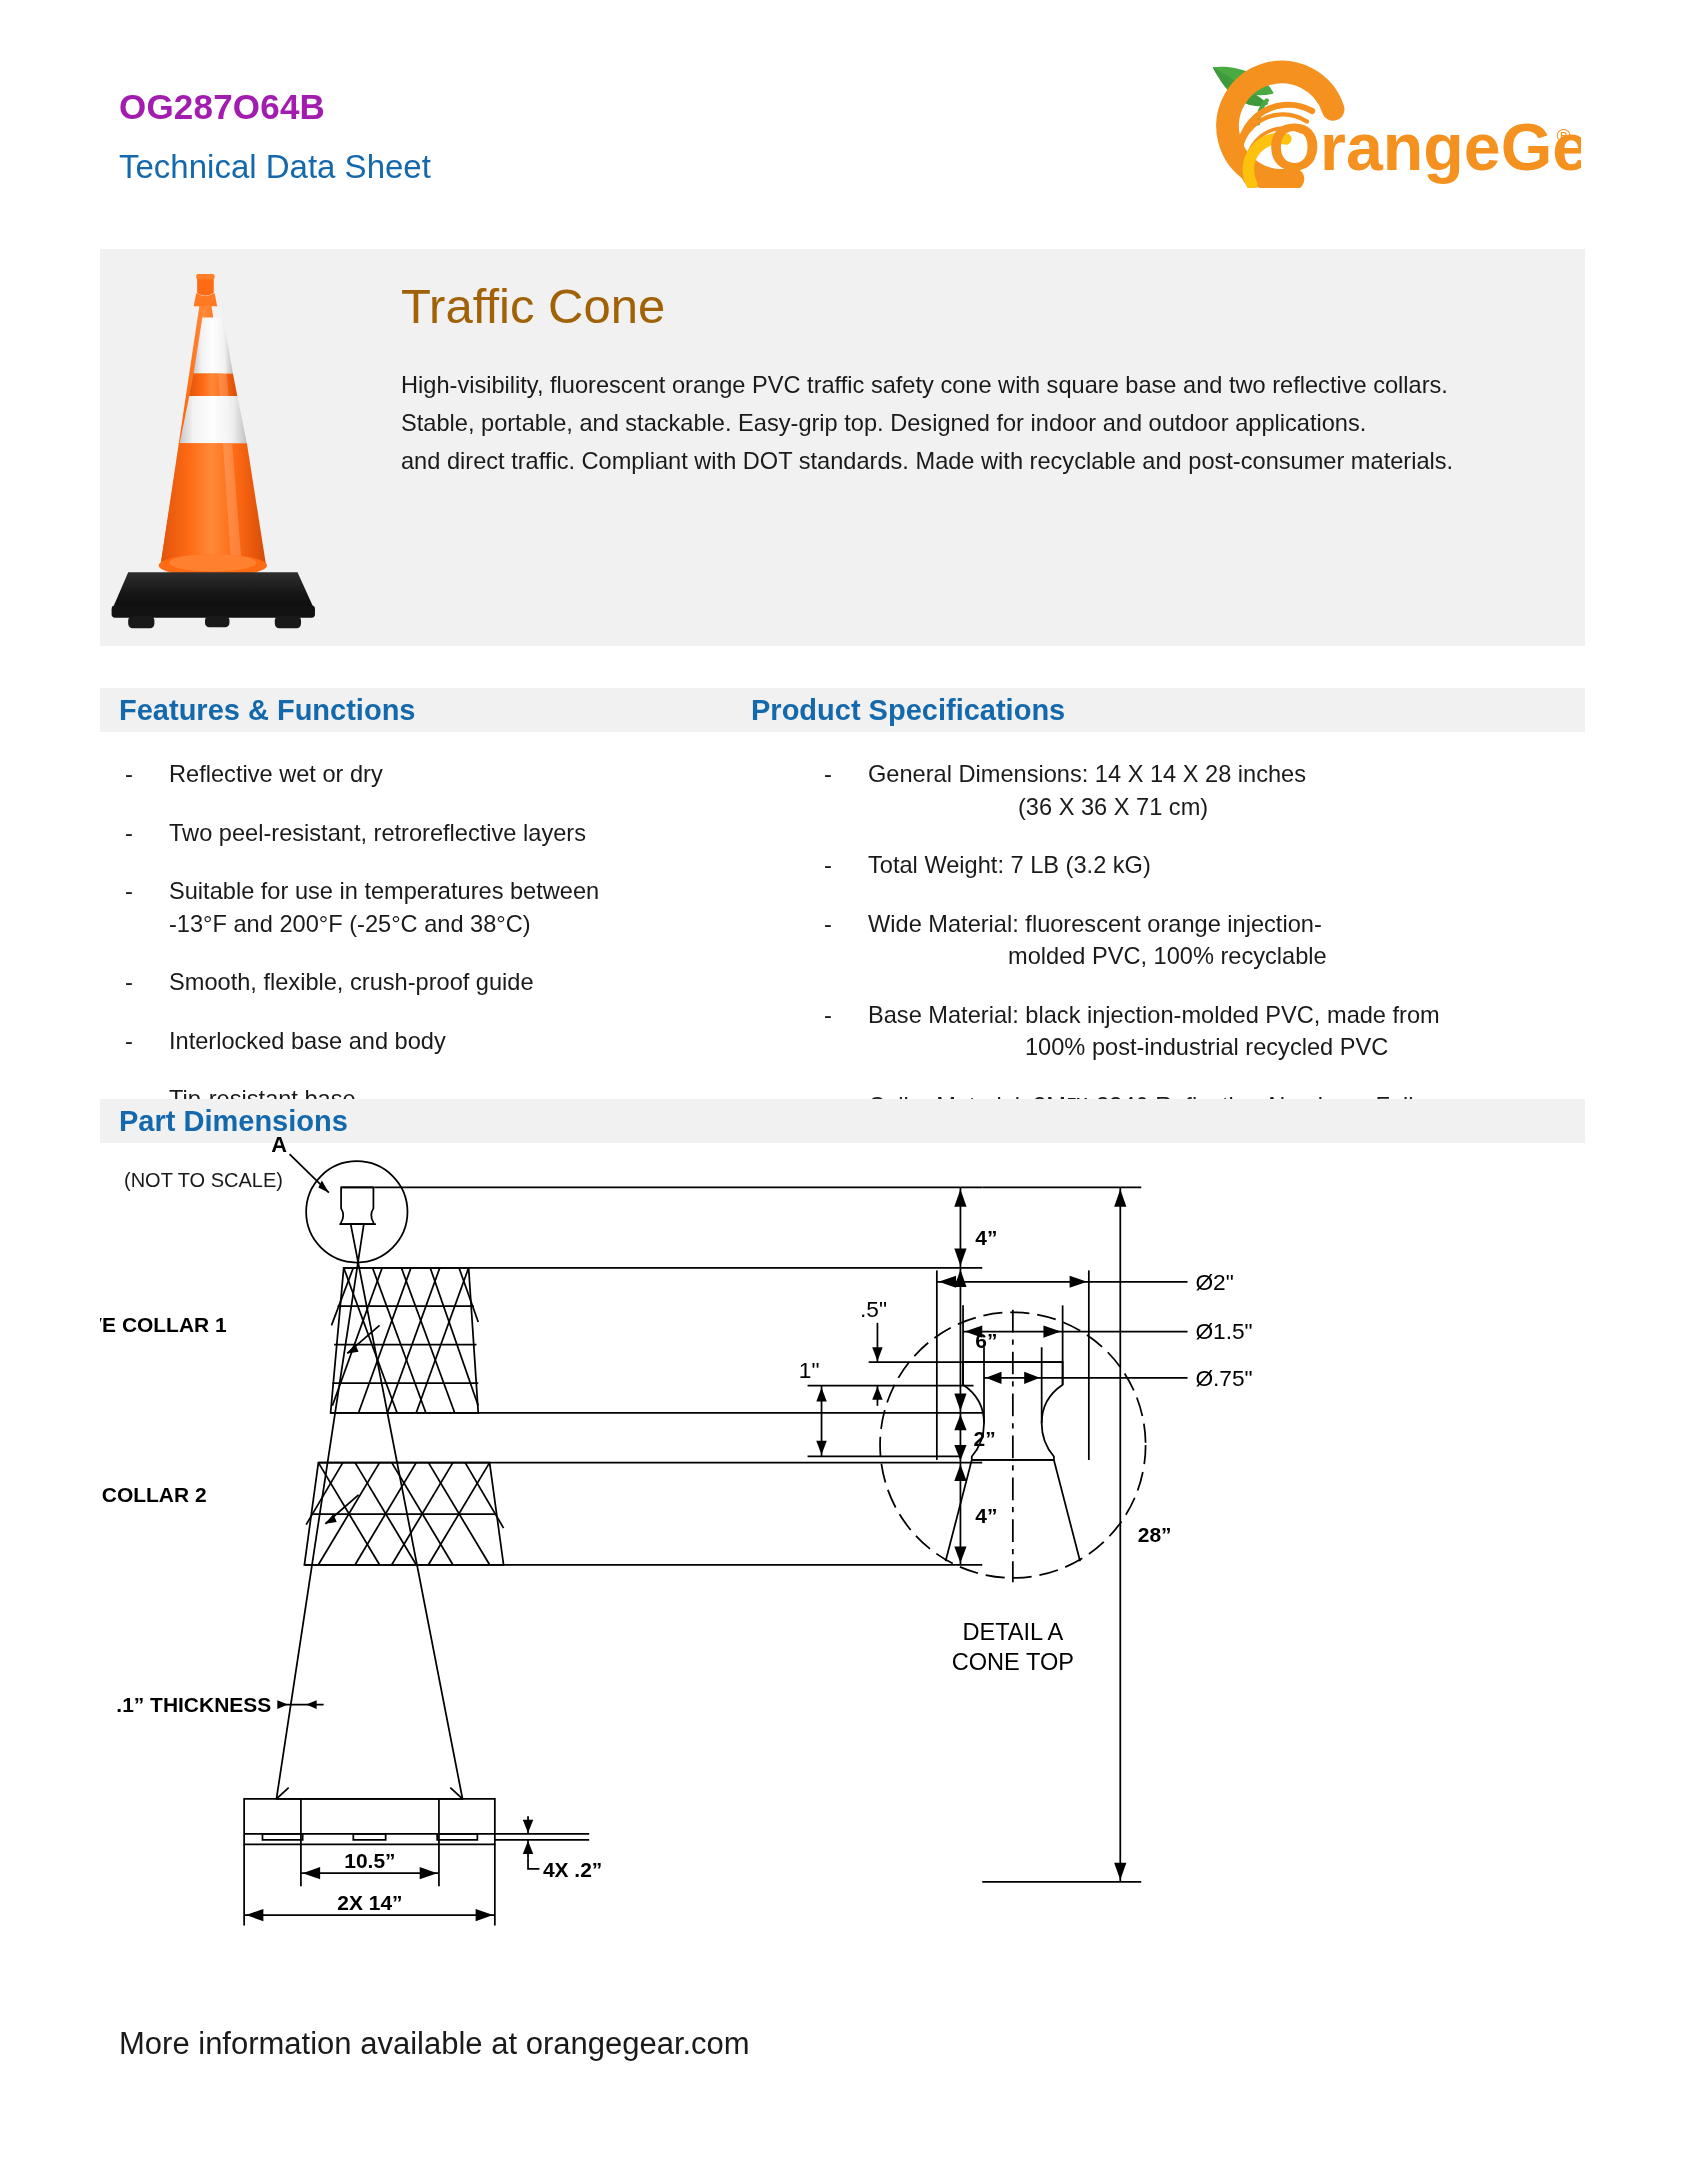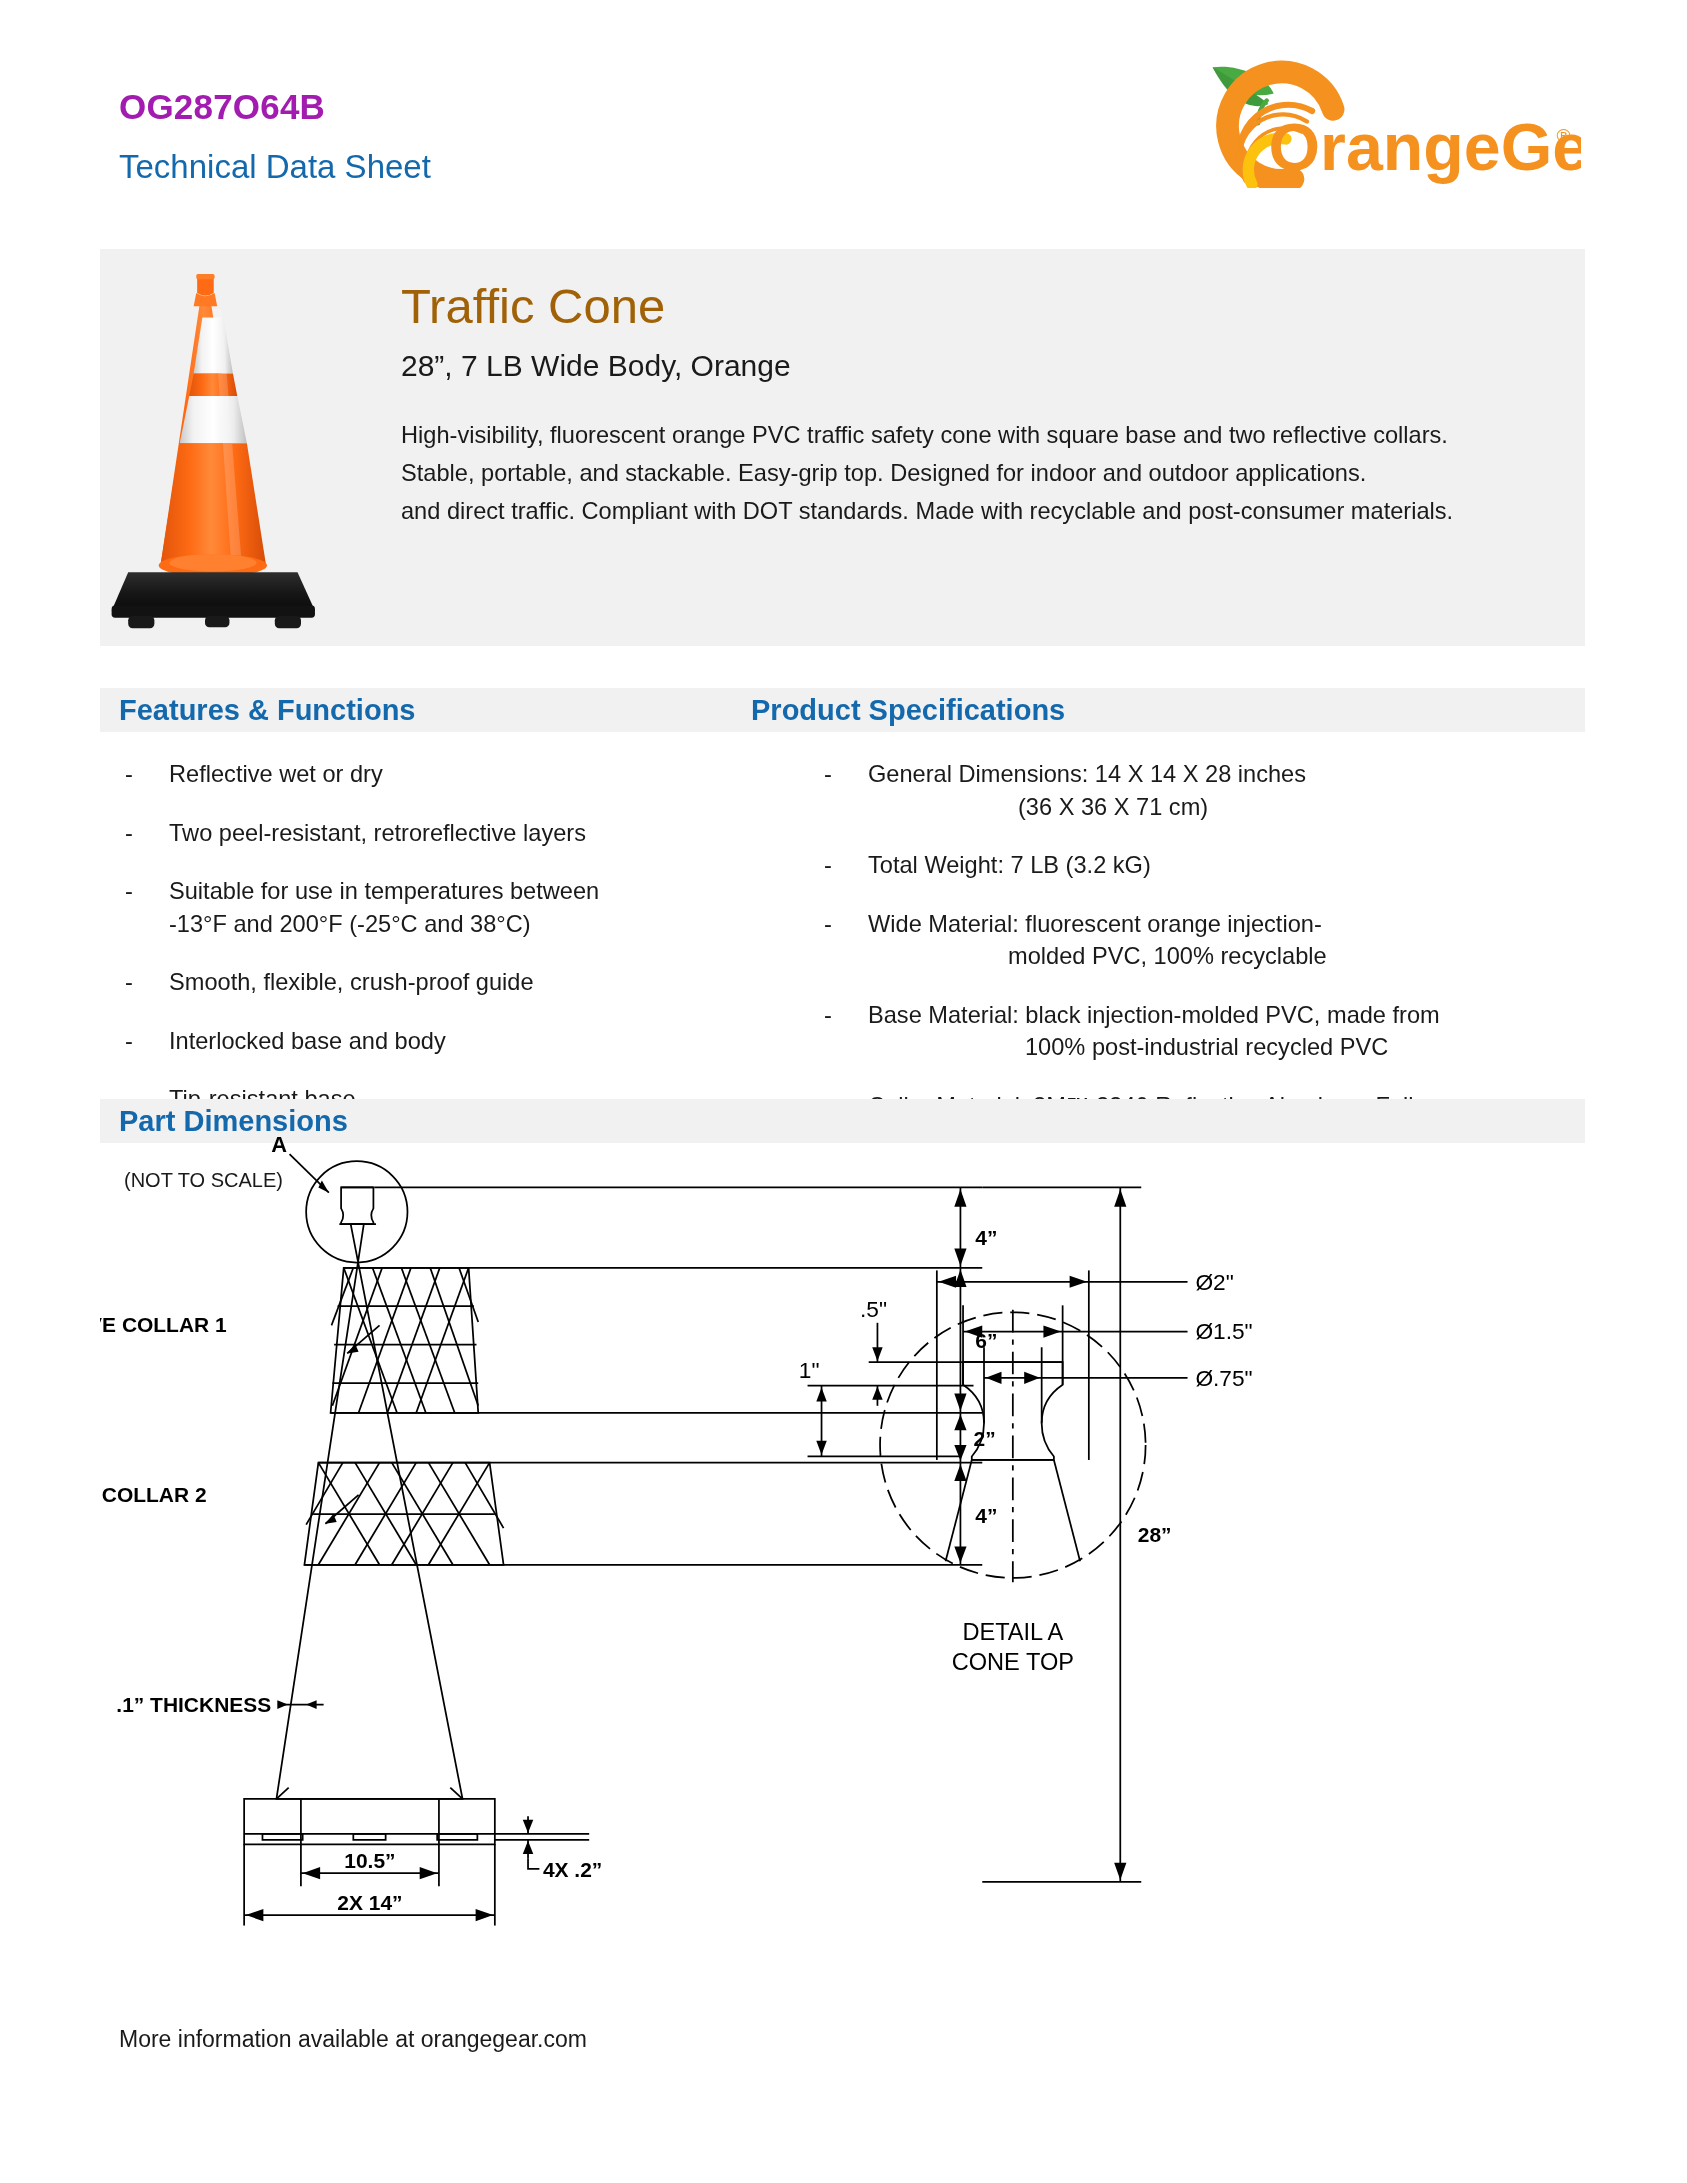--- a/index.html
+++ b/index.html
@@ -72,21 +72,21 @@
   .notscale {
     position: absolute; left: 124px; top: 1169px;
     font-size: 20px; color: #1a1a1a;
   }
   .drawing { position: absolute; left: 100px; top: 1135px; width: 1485px; height: 891px; }
   .drawing svg { display: block; }
 
   
   .footer {
     position: absolute; left: 119px; top: 2026px;
-    font-size: 23px; color: #1a1a1a;
+    font-size: 31px; color: #1a1a1a;
   }
 </style>
 </head>
 <body>
 
 <div class="page">
 
   <div class="header">
     <div class="sku">OG287O64B</div>
     <div class="subtitle">Technical Data Sheet</div>
@@ -163,21 +163,20 @@
         <path d="M22 360 L216 360 L236 404 L3 404 Z" fill="url(#baseG)"></path>
         <rect x="3" y="398" width="233" height="14" rx="4" fill="#121212"></rect>
         <rect x="22" y="410" width="30" height="14" rx="5" fill="#191919"></rect>
         <rect x="110" y="410" width="28" height="13" rx="5" fill="#191919"></rect>
         <rect x="190" y="410" width="30" height="14" rx="5" fill="#191919"></rect>
       </svg>
     </div>
 
     <div class="hero-copy">
       <div class="prod-title">Traffic Cone</div>
-      <div class="prod-sub">28”, 7 LB Wide Body, Orange</div>
       <div class="prod-desc">
         <p>High-visibility, fluorescent orange PVC traffic safety cone with square base and two reflective collars.</p>
         <p>Stable, portable, and stackable. Easy-grip top. Designed for indoor and outdoor applications.</p>
         <p>and direct traffic. Compliant with DOT standards. Made with recyclable and post-consumer materials.</p>
       </div>
     </div>
   </div>
 
   <div class="band" id="band-two">
     <div class="band-title bt-left">Features &amp; Functions</div>

